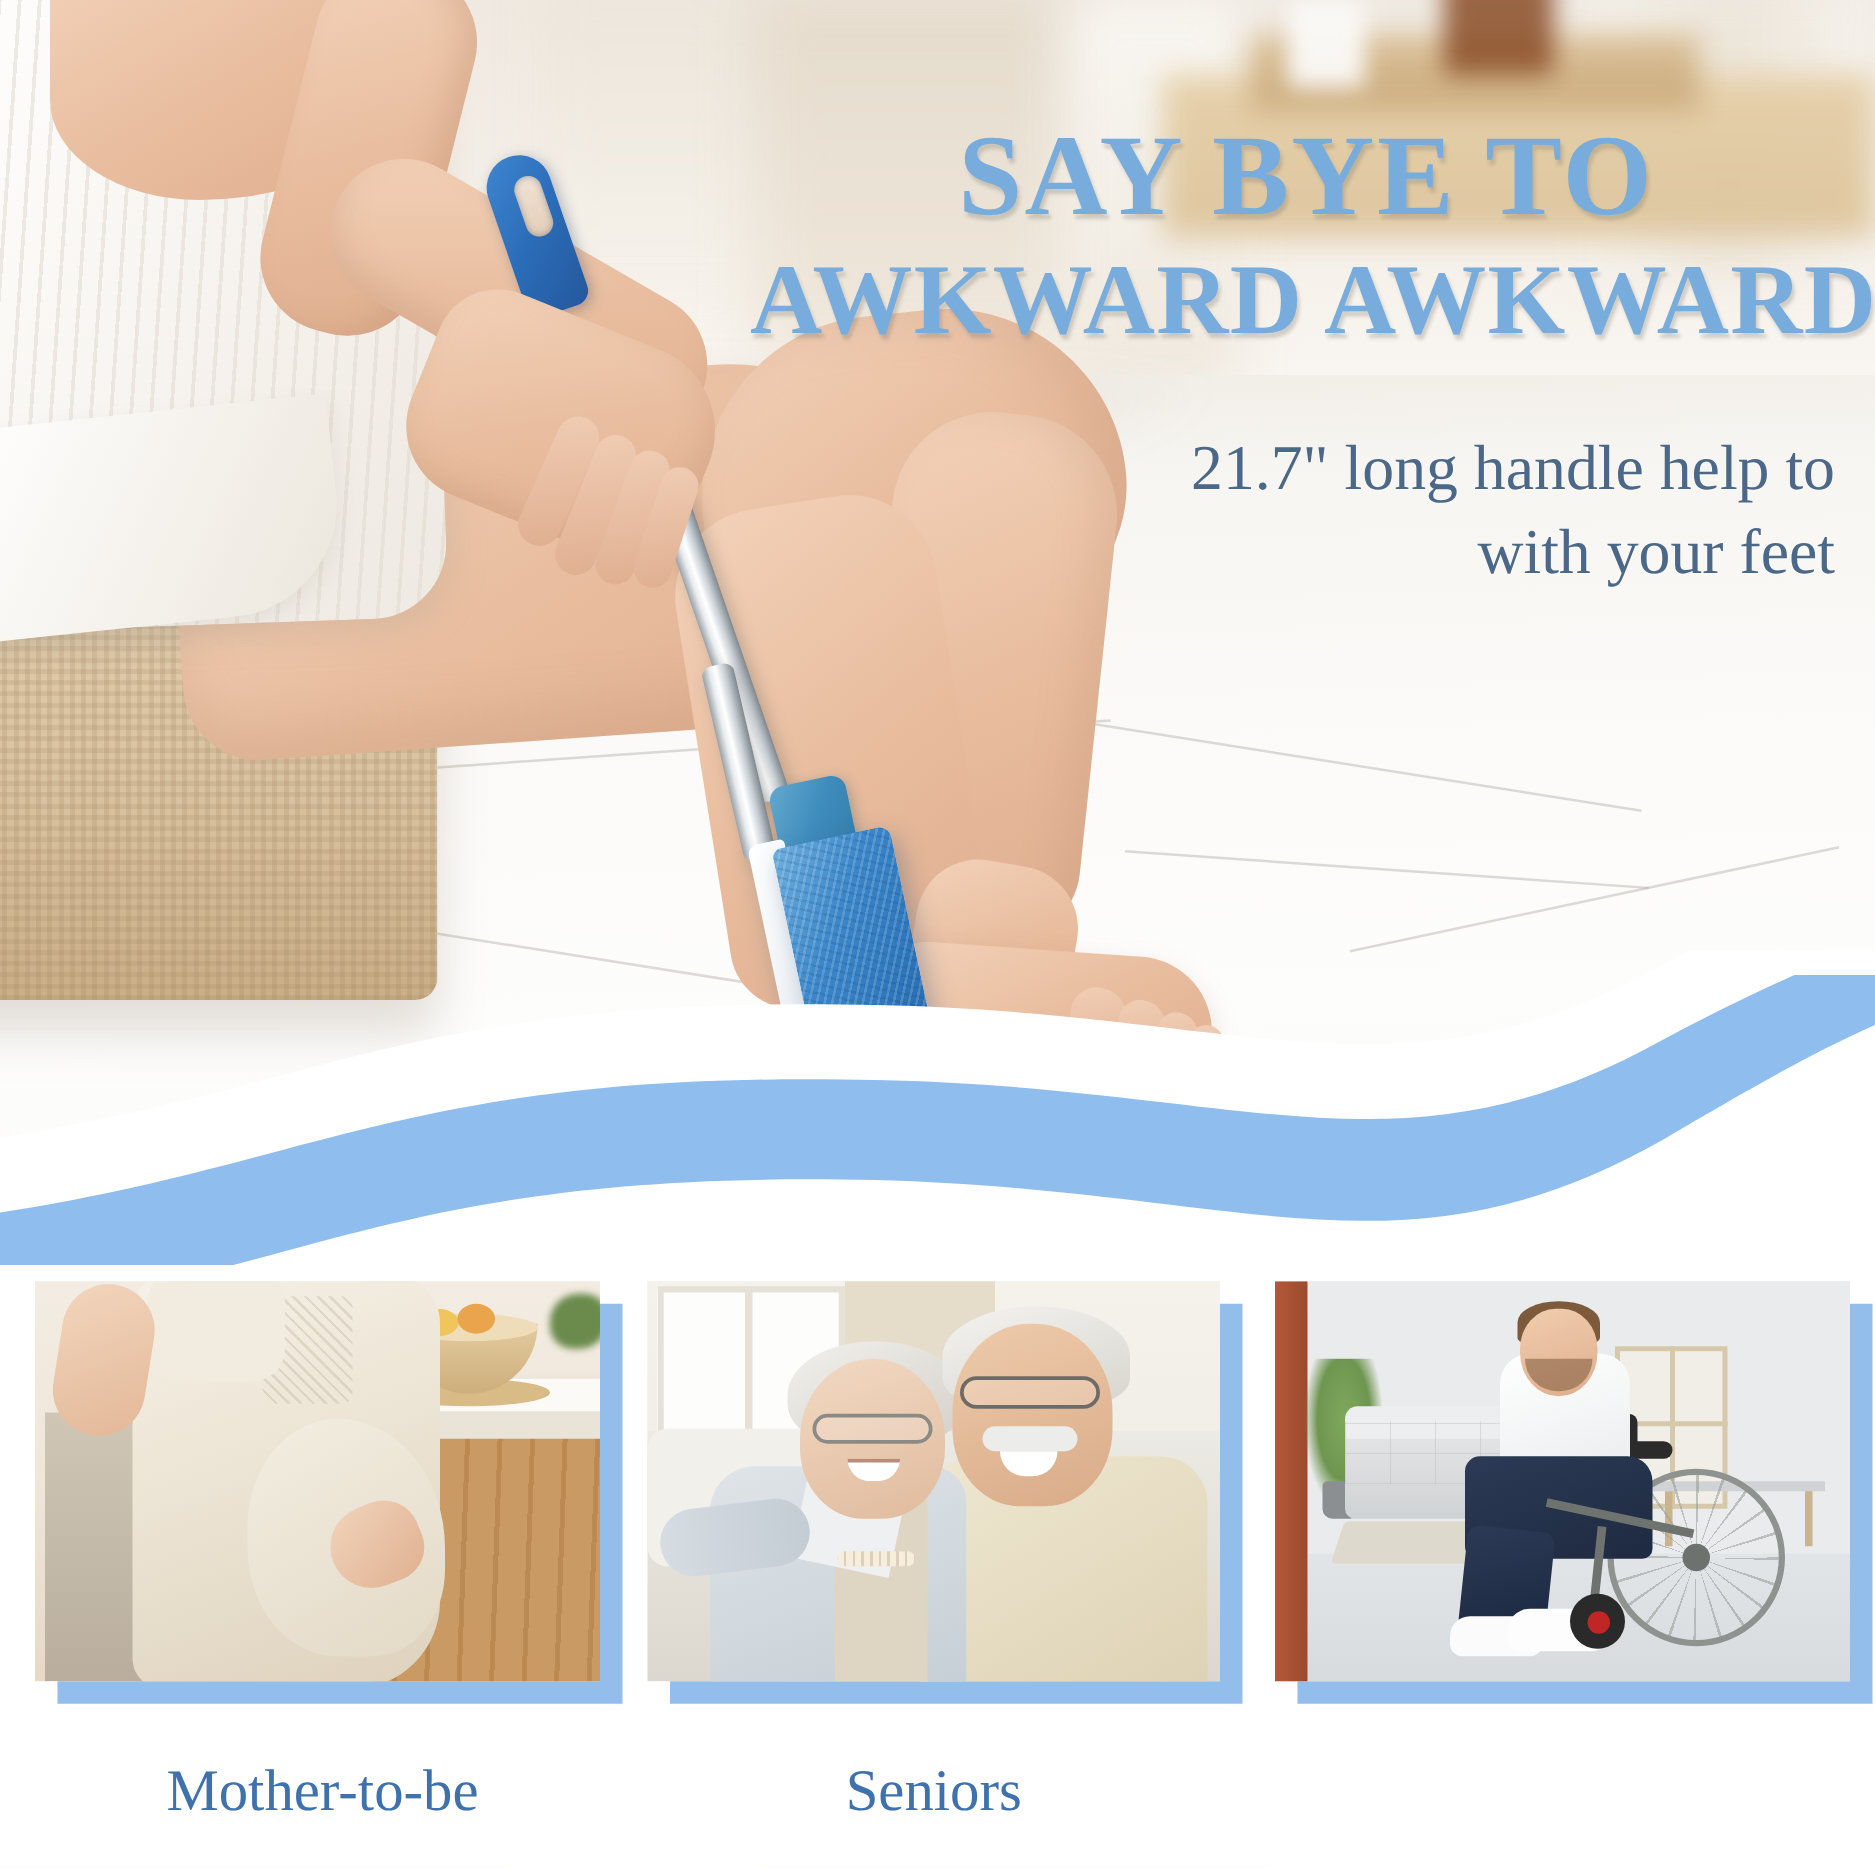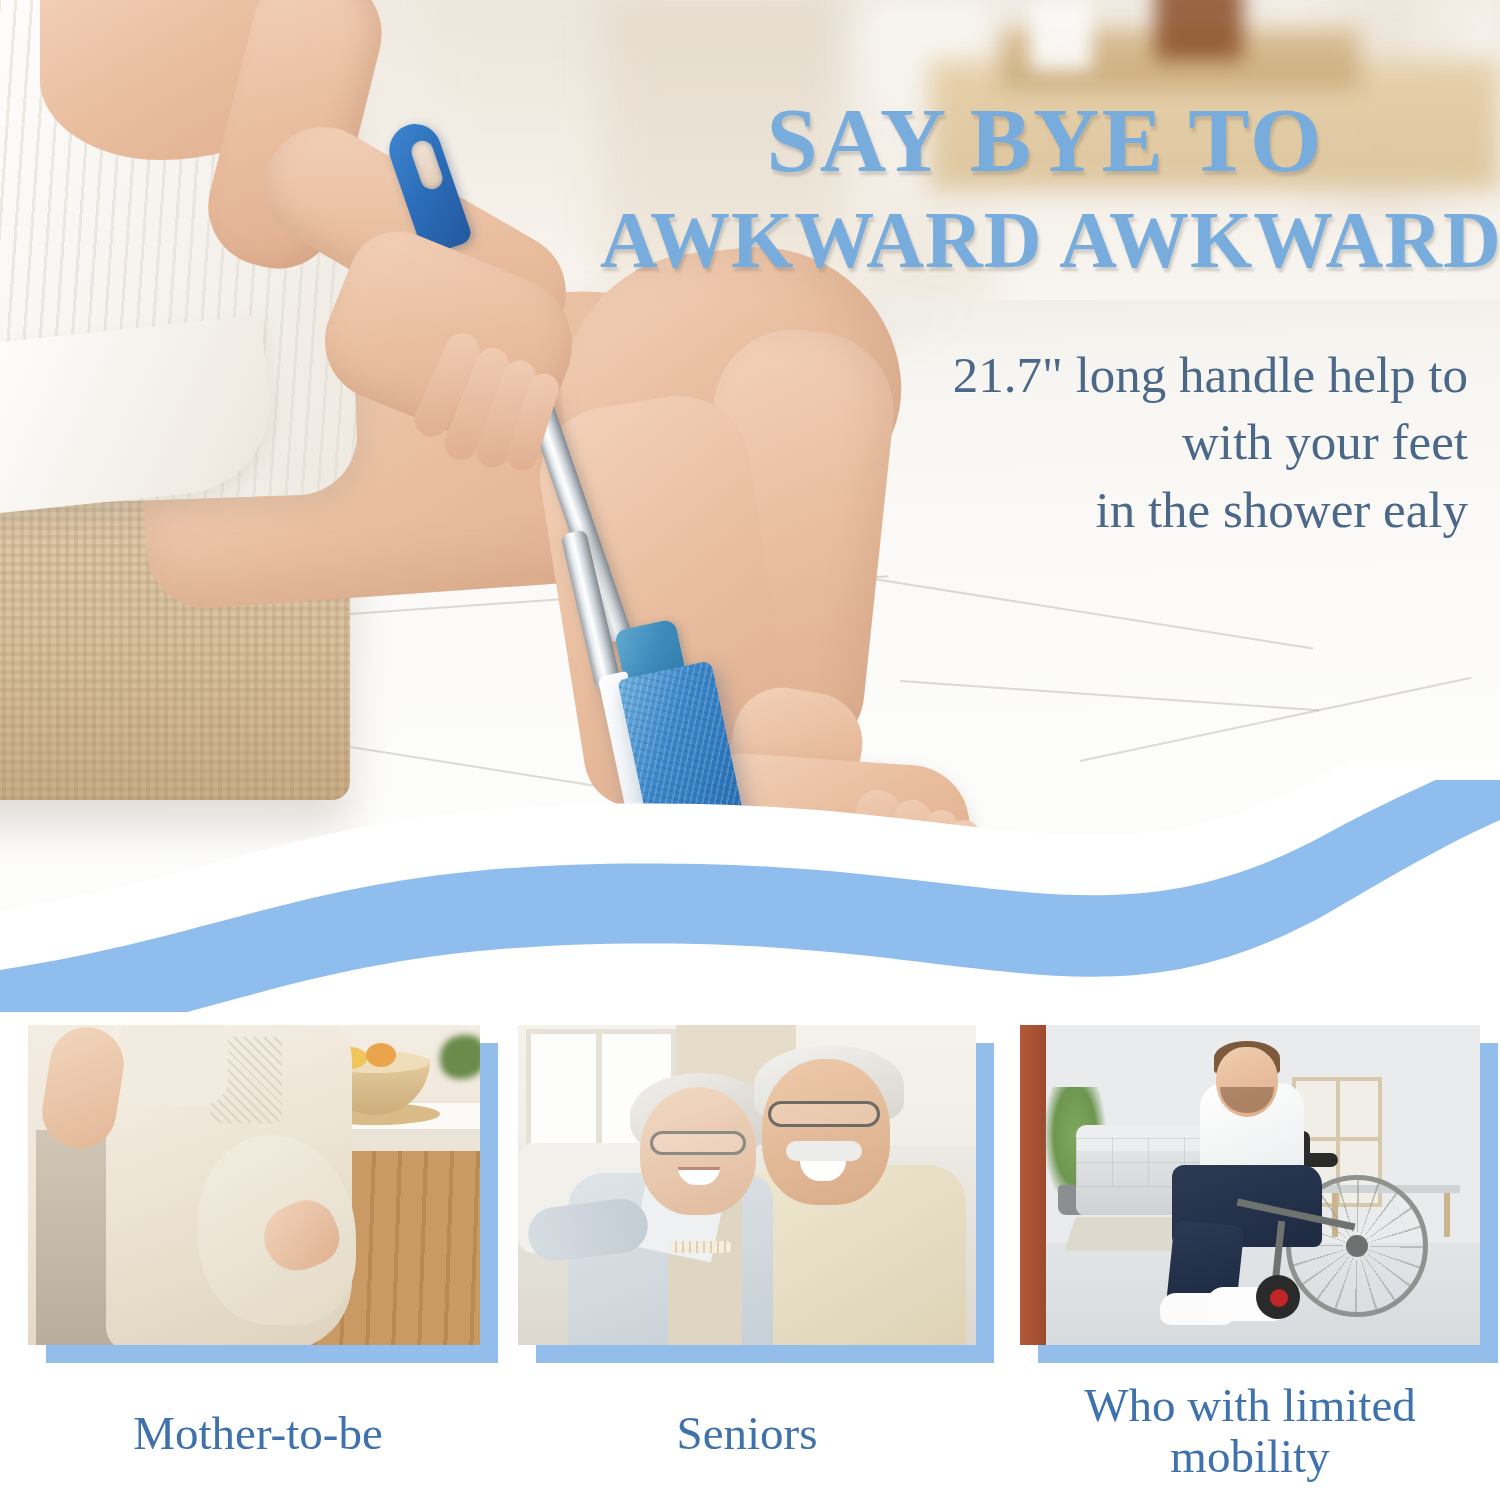--- a/index.html
+++ b/index.html
@@ -500,21 +500,20 @@
     <div class="head"></div>
 
     <div class="headline">
       <span>SAY BYE TO</span>
       <span class="l2">AWKWARD AWKWARD</span>
     </div>
 
     <div class="subtitle">
       <span>21.7" long handle help to</span>
       <span>with your feet</span>
-      <span>in the shower ealy</span>
     </div>
   </div>
 
   <svg class="hero-clip" viewBox="0 0 1500 260" preserveAspectRatio="none">
     <path d="M0,150 C 260,110 330,36 700,44 C 1000,50 1120,128 1330,12 C 1400,-26 1460,-50 1500,-70 L1500,260 L0,260 Z" fill="#ffffff"></path>
   </svg>
 
   <svg class="wave" viewBox="0 0 1500 250" preserveAspectRatio="none">
     <path d="M0,190 C 260,150 330,76 700,84 C 1000,90 1120,168 1330,52 C 1400,14 1460,-10 1500,-30
              L1500,40 C 1450,62 1398,92 1330,132 C 1120,250 1000,172 700,164 C 330,156 260,232 0,272 Z" fill="#8FBDEE"></path>
@@ -606,18 +605,14 @@
         <div class="p3-shoe1"></div>
         <div class="p3-shoe2"></div>
         <div class="p3-caster"></div>
         <div class="p3-caster-r"></div>
       </div>
     </div>
   </div>
 
   <div class="caption cap1">Mother-to-be</div>
   <div class="caption cap2">Seniors</div>
-  <div class="caption cap3">
-    <span>Who with limited</span>
-    <span>mobility</span>
-  </div>
 
 </div>
 
 </body></html>

